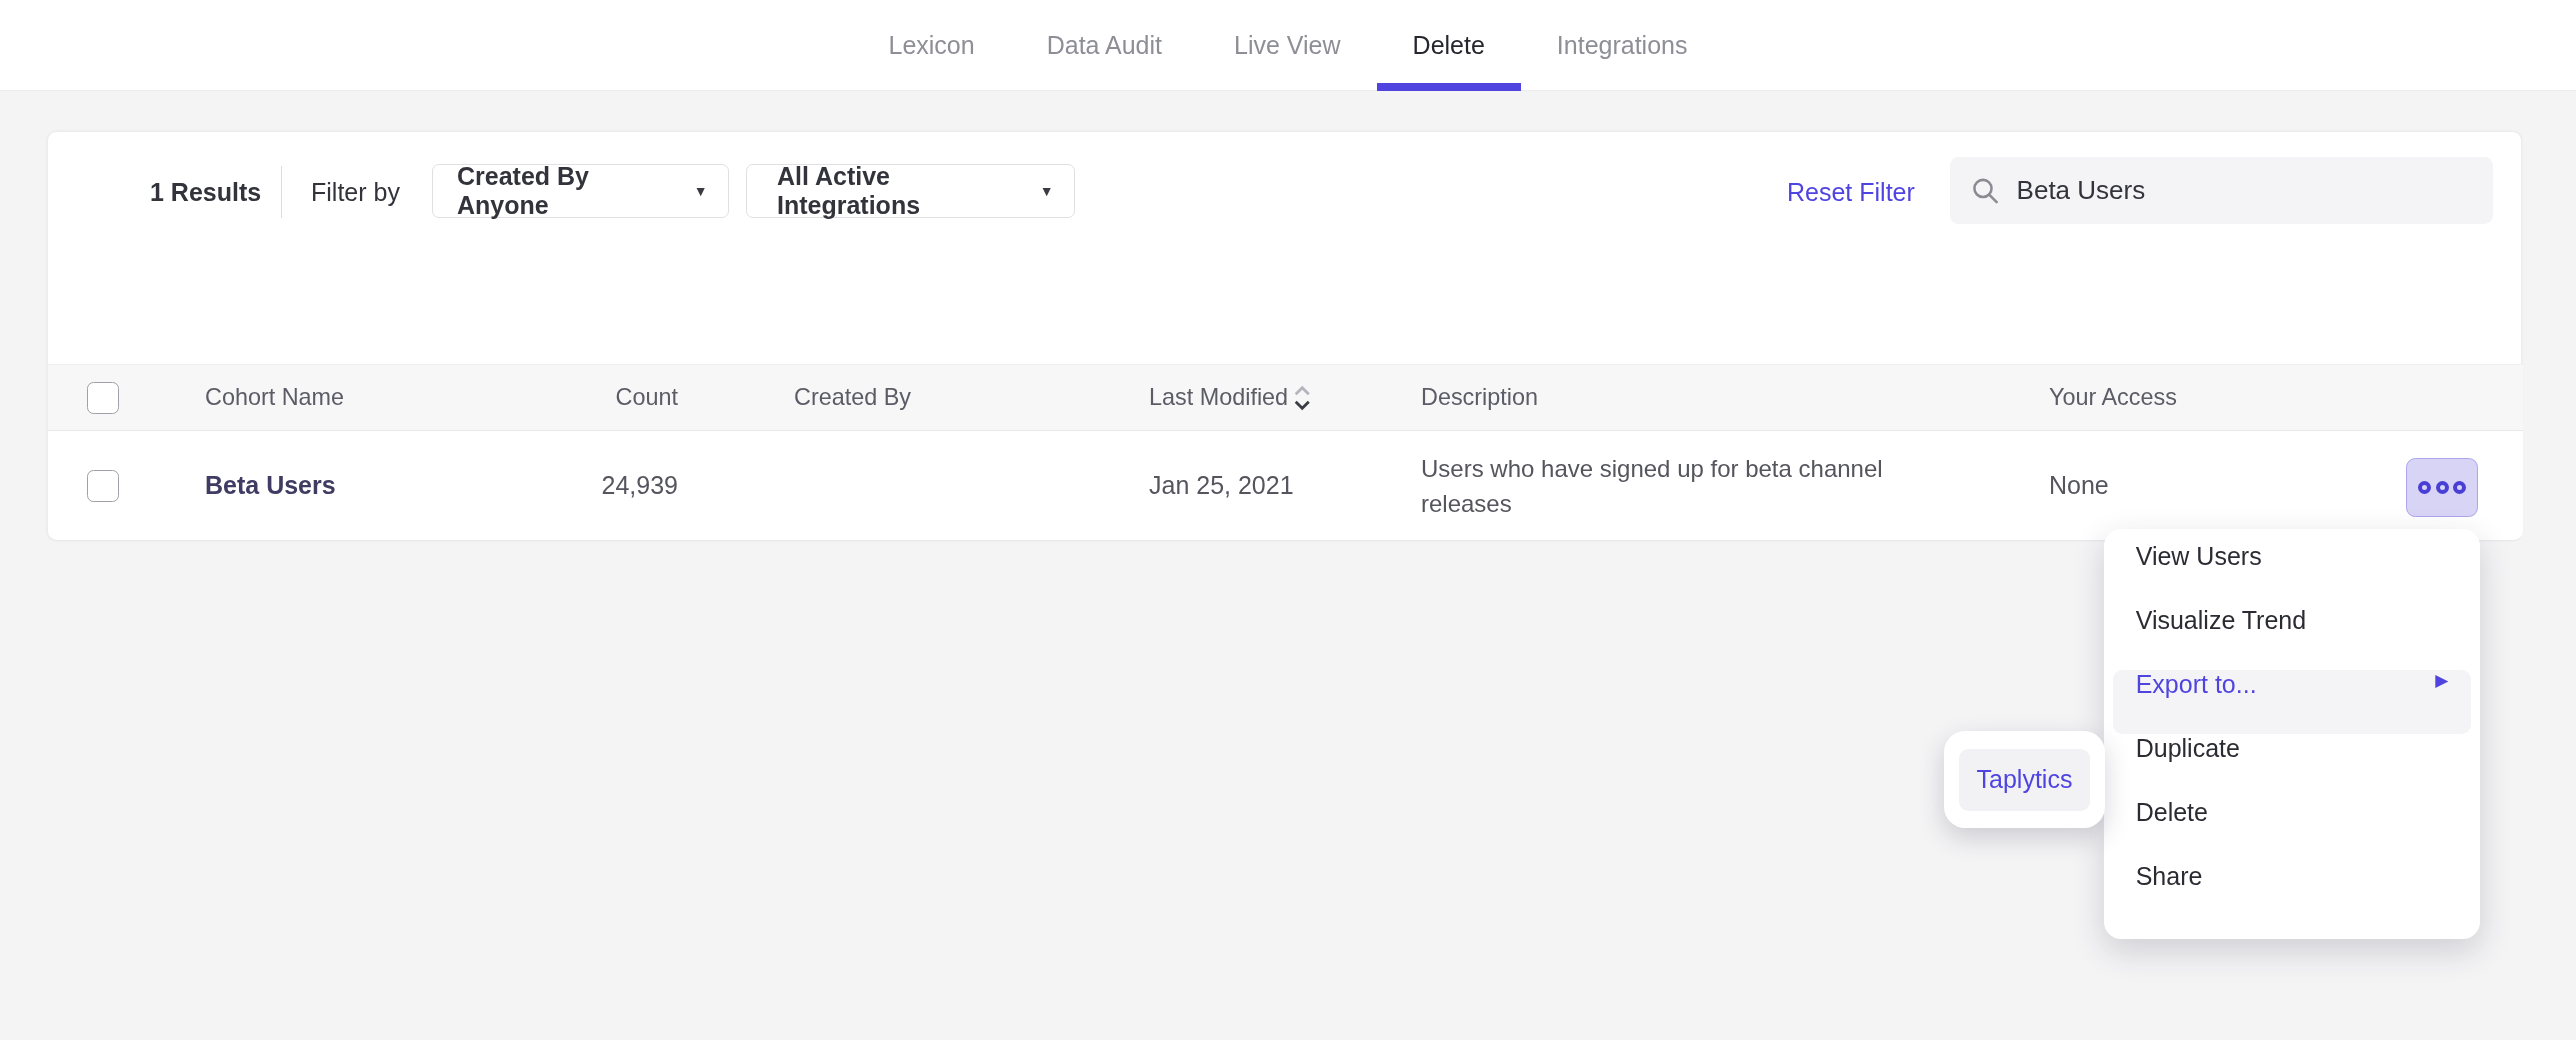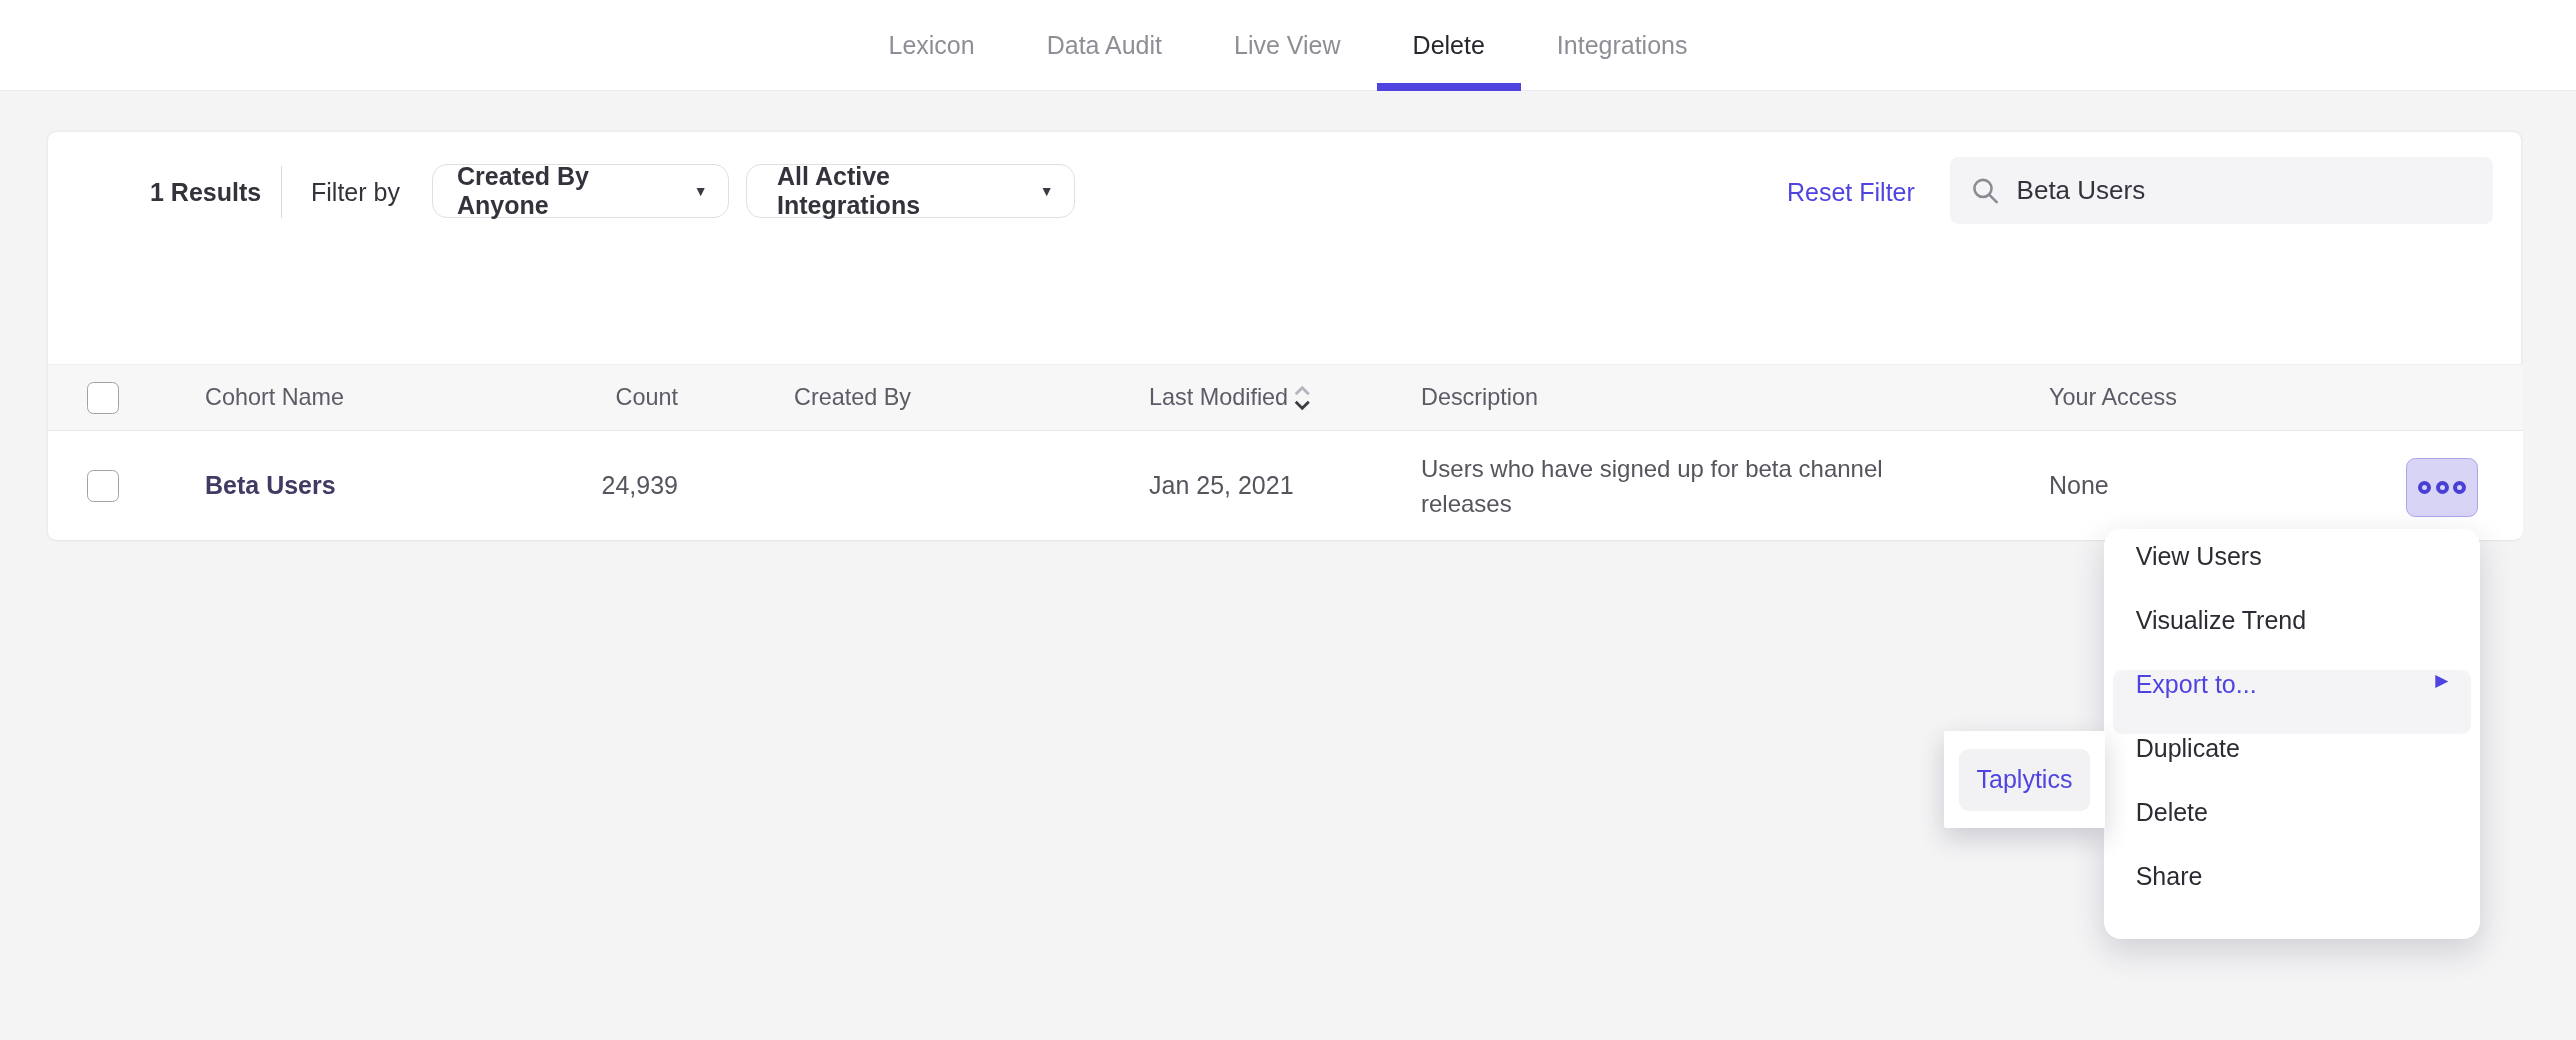--- a/index.html
+++ b/index.html
@@ -53,21 +53,21 @@
   .create-btn .plus { font-size:34px; font-weight:400; color:#3a3a42; line-height:1; margin-top:-3.7px; }
 
   
   .filterbar { position:relative; height:120px; }
   .results { position:absolute; left:102px; top:0; height:120px; display:flex; align-items:center;
     font-size:25px; font-weight:600; color:#33333c; }
   .vdivider { position:absolute; left:233px; top:34px; width:0.9px; height:52px; background:#dcdce0; }
   .filter-by { position:absolute; left:263px; top:0; height:120px; display:flex; align-items:center;
     font-size:25px; font-weight:400; color:#33333c; }
   .dropdown {
-    position:absolute; top:32px; height:54px; border:1.4px solid #e0e0e4; border-radius:15px;
+    position:absolute; top:32px; height:54px; border:1.4px solid #e0e0e4; border-radius:7px;
     background:#fff; display:flex; align-items:center; justify-content:space-between;
     padding:0 20.5px 0 24px; font-size:25px; font-weight:600; color:#33333c; cursor:pointer; gap:17px;
   }
   .dd-created { left:384px; width:297px; }
   .dd-integrations { left:698px; width:329px;padding-left:30px; }
   .caret { font-size:14px; color:#3a3a42; }
   .reset-link { position:absolute; left:1739px; top:0; height:120px; display:flex; align-items:center;
     font-size:25px; color:var(--accent); cursor:pointer; }
   .searchbox {
     position:absolute; left:1902px; top:25px; width:543px; height:67px;
@@ -124,21 +124,21 @@
   .menu-item {
     height:64px; display:flex; align-items:flex-start; justify-content:space-between;
     padding:0 22.4px; border-radius:9.3px; font-size:25px; color:#2b2b33; cursor:pointer;
   }
   .menu-item.active { background:var(--highlight_row); color:var(--accent); }
   .mi-arrow { font-size:17px; color:var(--accent); }
 
   
   .sub-menu {
     position:absolute; left:1944px; top:731px; width:161px; height:97px;
-    background:#fff; border-radius:2px; box-shadow:0 9.3px 26px rgba(40,40,70,0.20);
+    background:#fff; border-radius:21px; box-shadow:0 9.3px 26px rgba(40,40,70,0.20);
     display:flex; align-items:center; justify-content:center; z-index:21;
   }
   .sub-item {
     width:131px; height:62px; background:#f2f2f4; border-radius:9.3px;
     display:flex; align-items:center; justify-content:center;
     font-size:25px; color:var(--accent); cursor:pointer;
   }
 </style>
 </head>
 <body>

